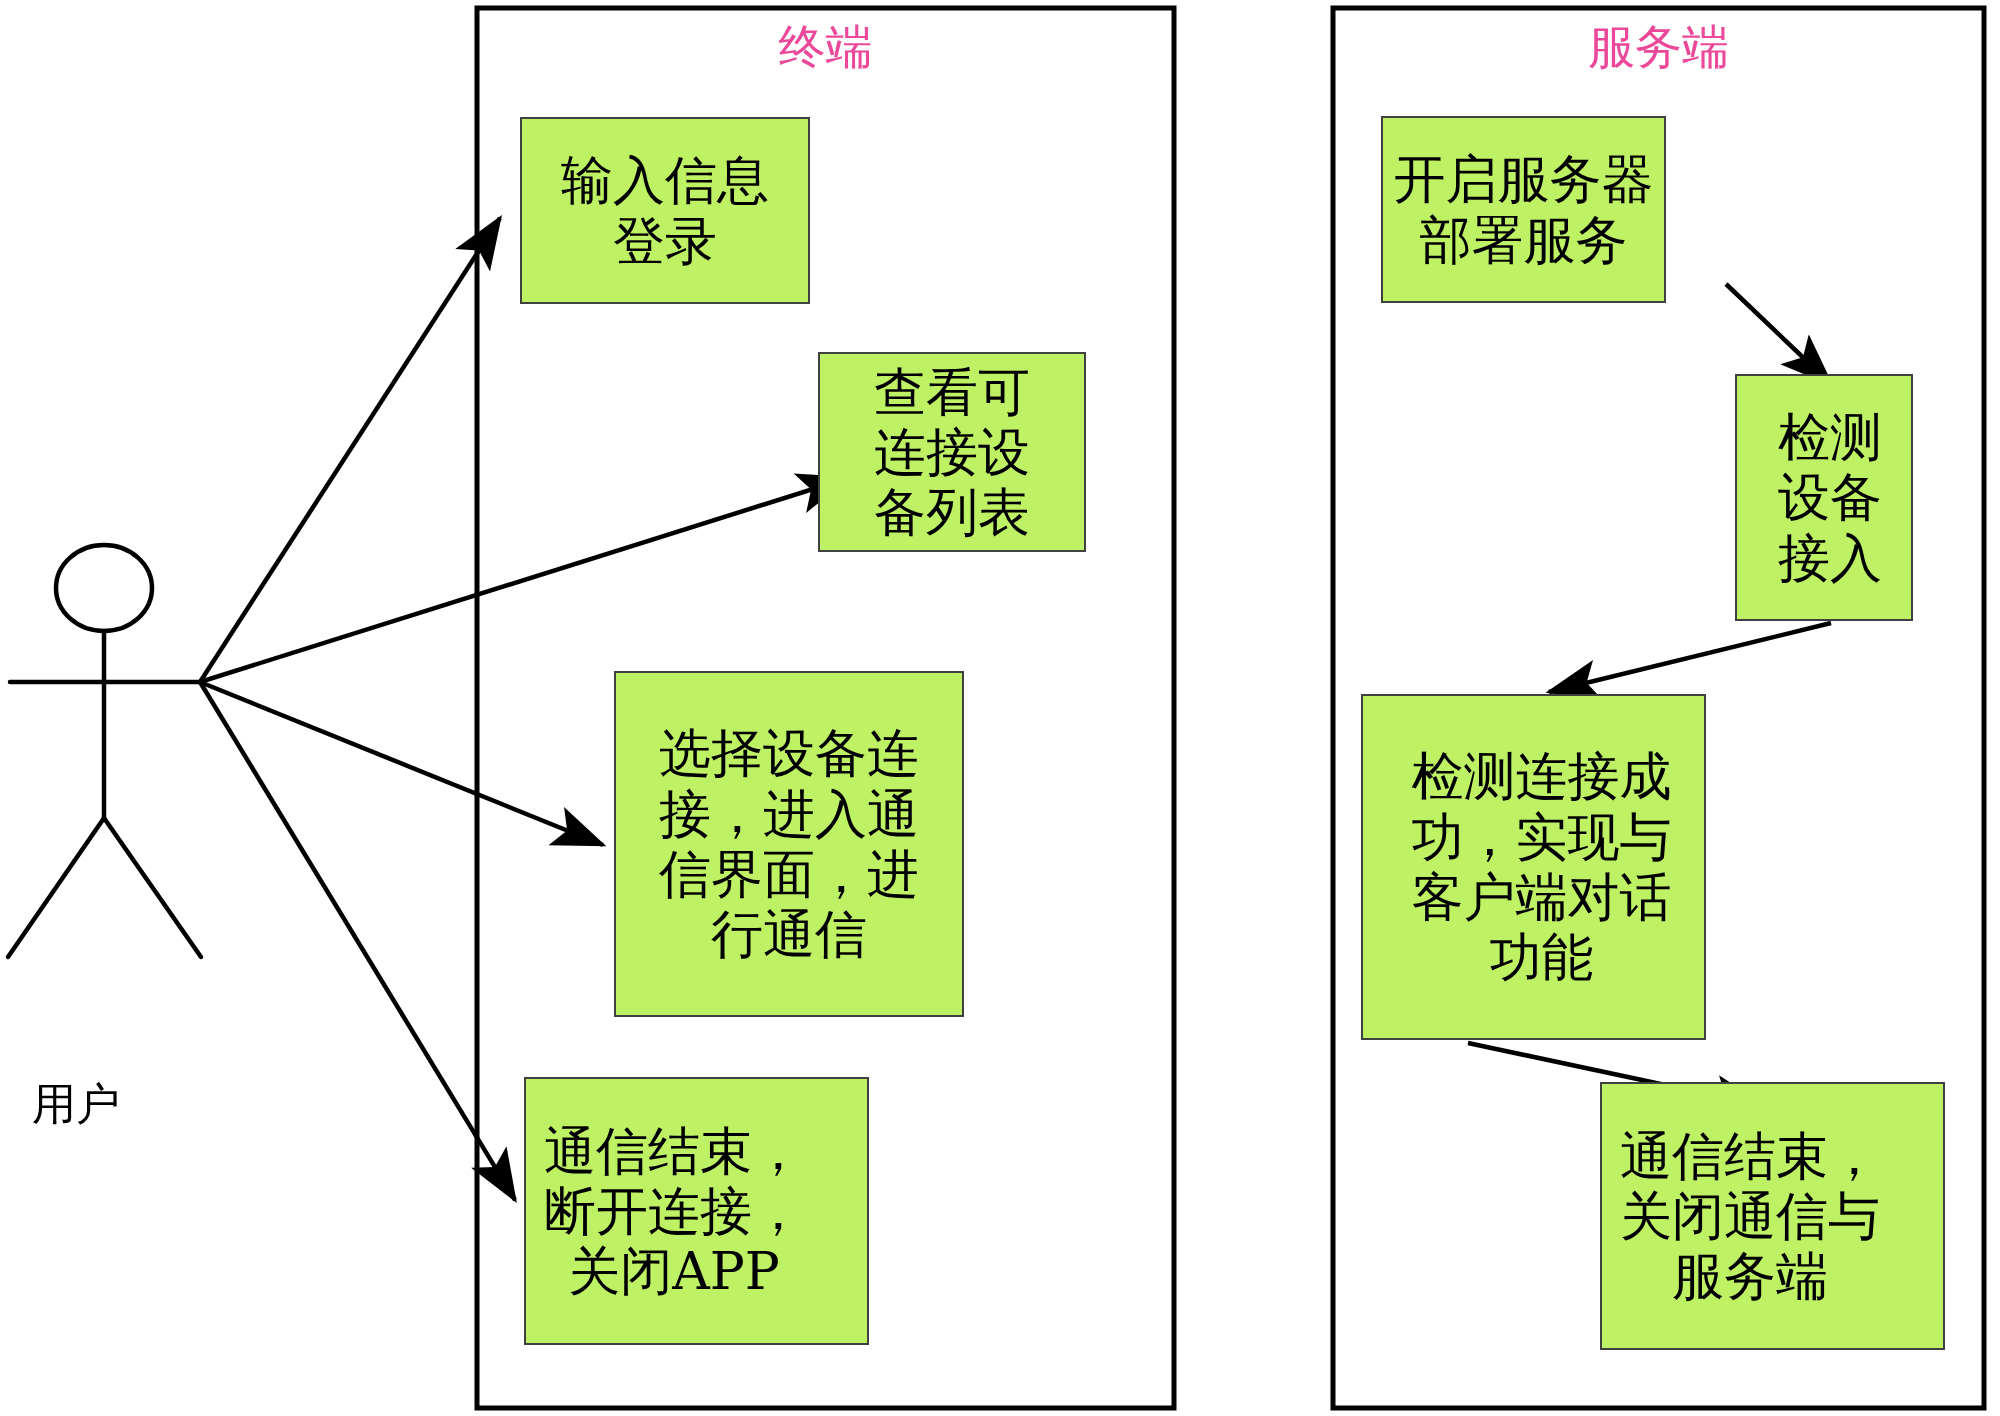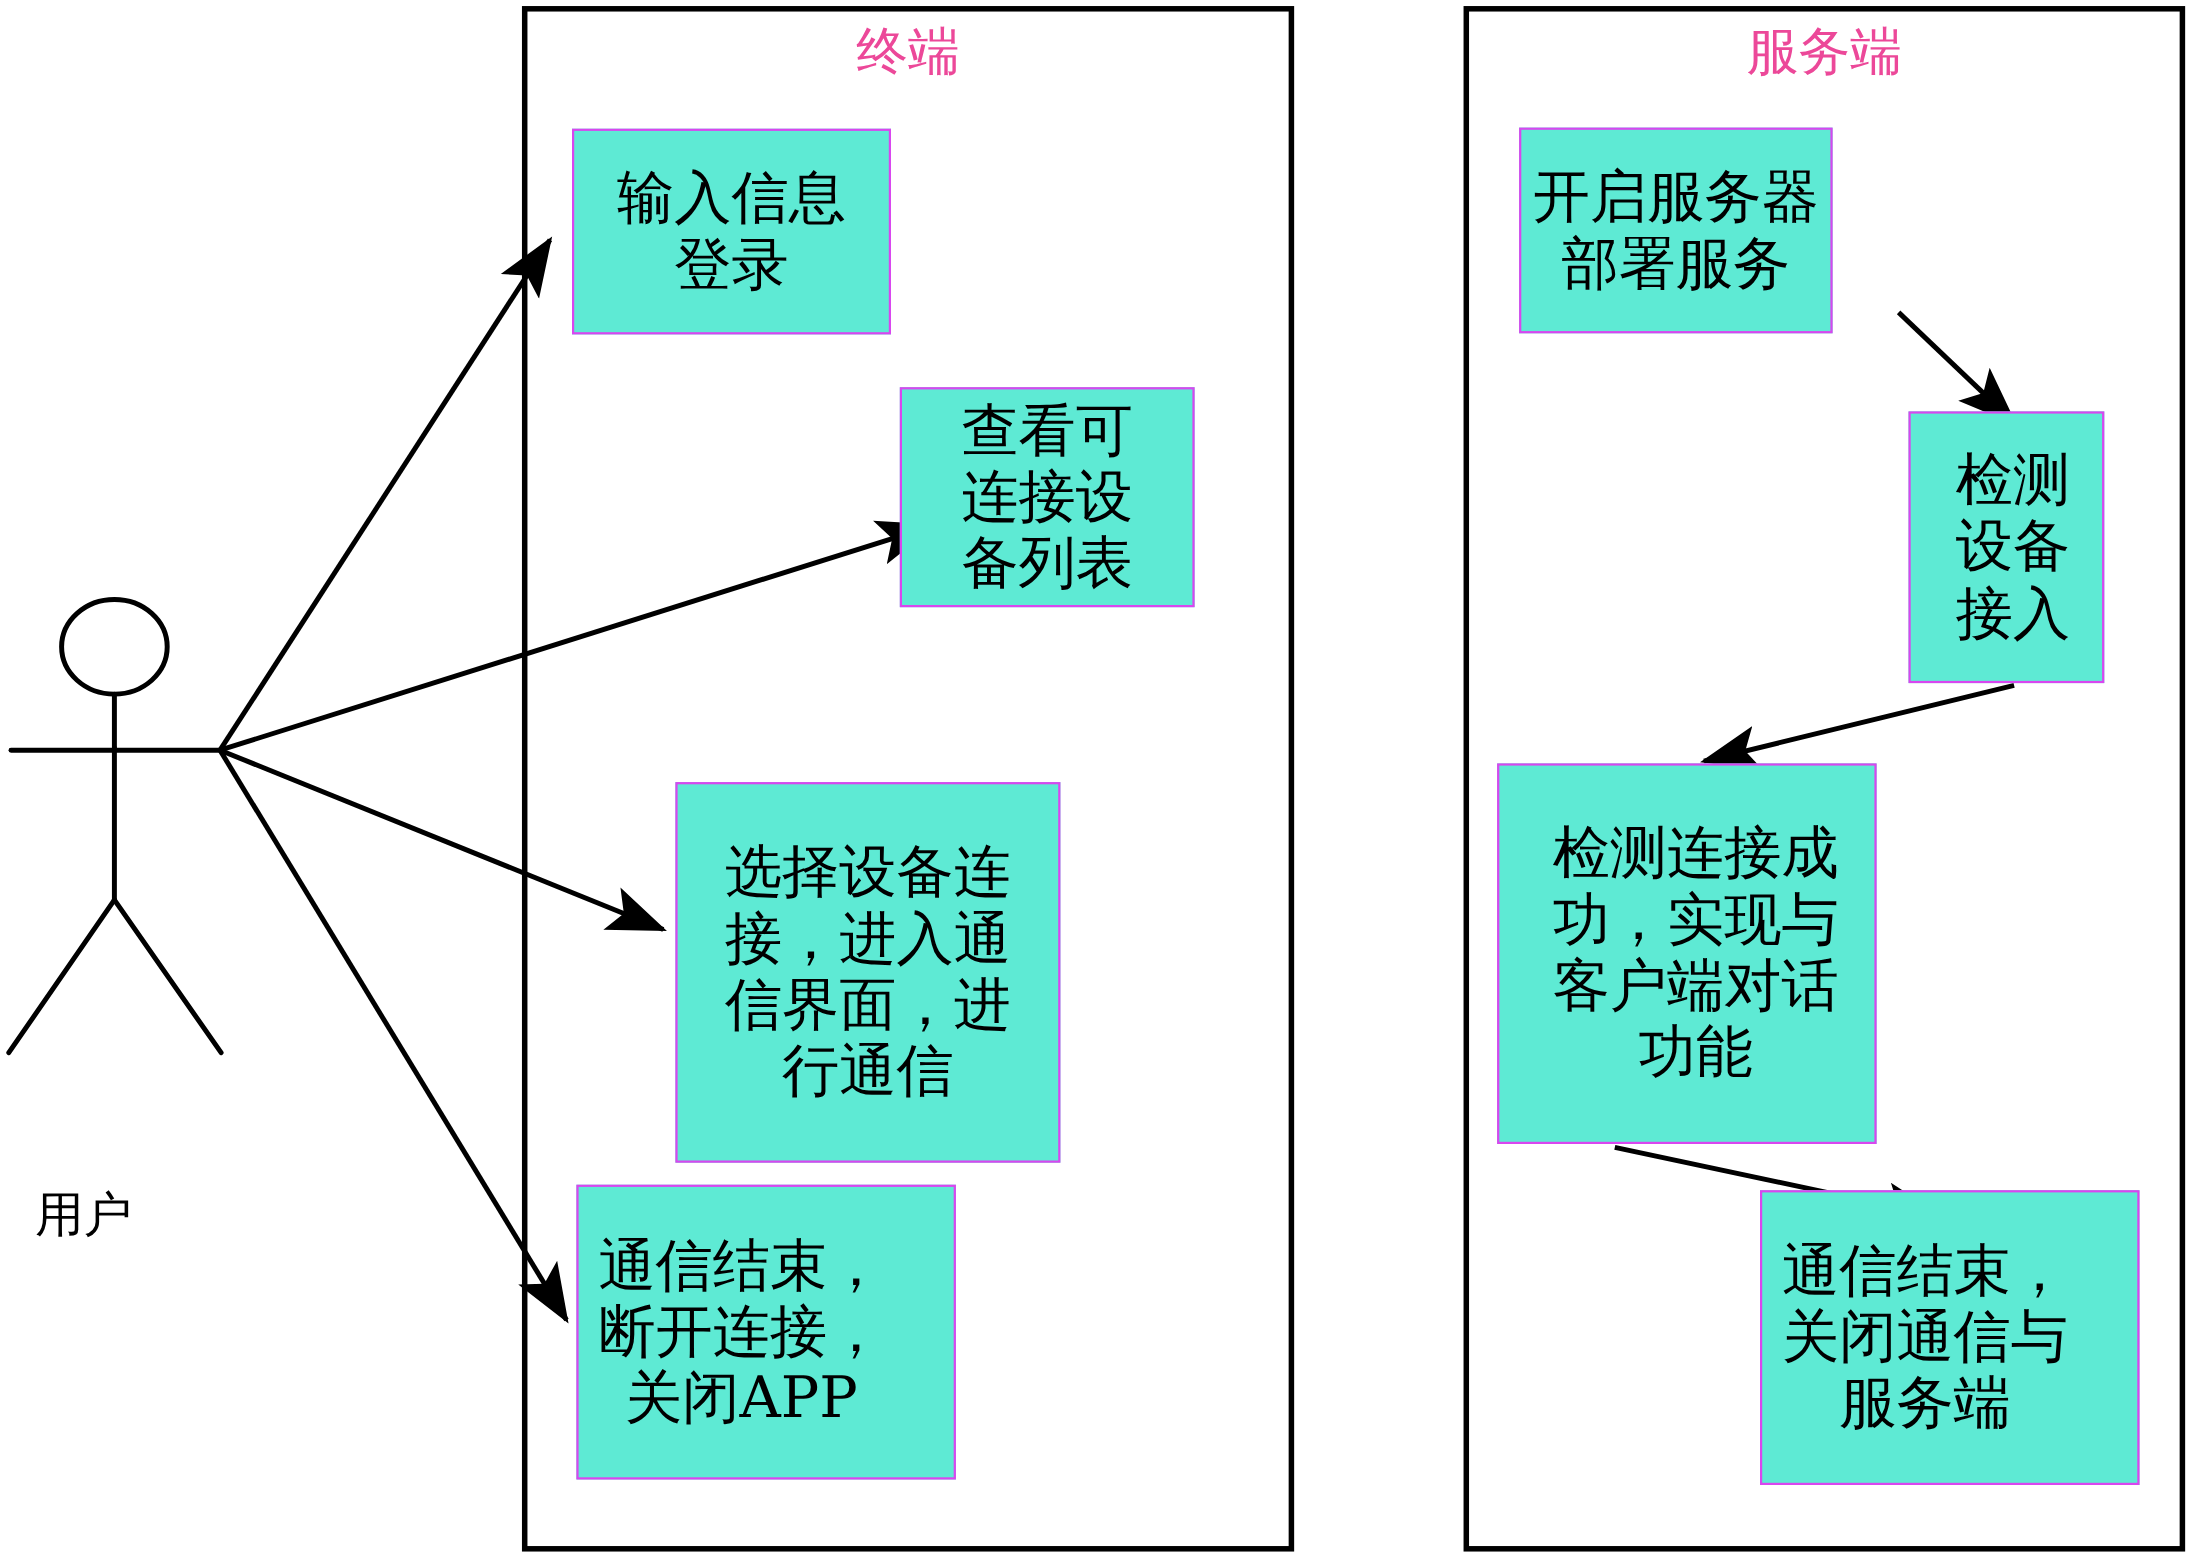--- a/index.html
+++ b/index.html
@@ -21,22 +21,22 @@
     position: absolute;
     left: 0;
     top: 0;
     width: 2000px;
     height: 1416px;
     pointer-events: none;
   }
   .usecase-box {
     position: absolute;
     box-sizing: border-box;
-    background: #5eead4;
-    border: 2px solid #d946ef;
+    background: #bef264;
+    border: 2px solid #404040;
     display: flex;
     align-items: center;
     justify-content: center;
     font-family: "DejaVu Serif", "Liberation Serif", serif;
     color: #000000;
     line-height: 1.16;
     white-space: pre-line;
     text-align: center;
   }
   .panel-title {
@@ -93,21 +93,21 @@
 
   <div class="panel-title" style="left:1333px; top:16px; width:651px; text-align:center; font-size:47px;">服务端</div>
 
   <div class="usecase-box align-center" style="left:520px; top:117px; width:290px; height:187px; font-size:52px;">输入信息
 登录</div>
 
   <div class="usecase-box align-center" style="left:818px; top:352px; width:268px; height:200px; font-size:52px;">查看可
 连接设
 备列表</div>
 
-  <div class="usecase-box align-center" style="left:614px; top:671px; width:350px; height:346px; font-size:52px;margin-top:40px;">选择设备连
+  <div class="usecase-box align-center" style="left:614px; top:671px; width:350px; height:346px; font-size:52px;">选择设备连
 接，进入通
 信界面，进
 行通信</div>
 
   <div class="usecase-box align-left" style="left:524px; top:1077px; width:345px; height:268px; font-size:52px; padding-left:18px;">通信结束，
 断开连接，
 关闭APP</div>
 
   <div class="usecase-box align-center" style="left:1381px; top:116px; width:285px; height:187px; font-size:52px;">开启服务器
 部署服务</div>

